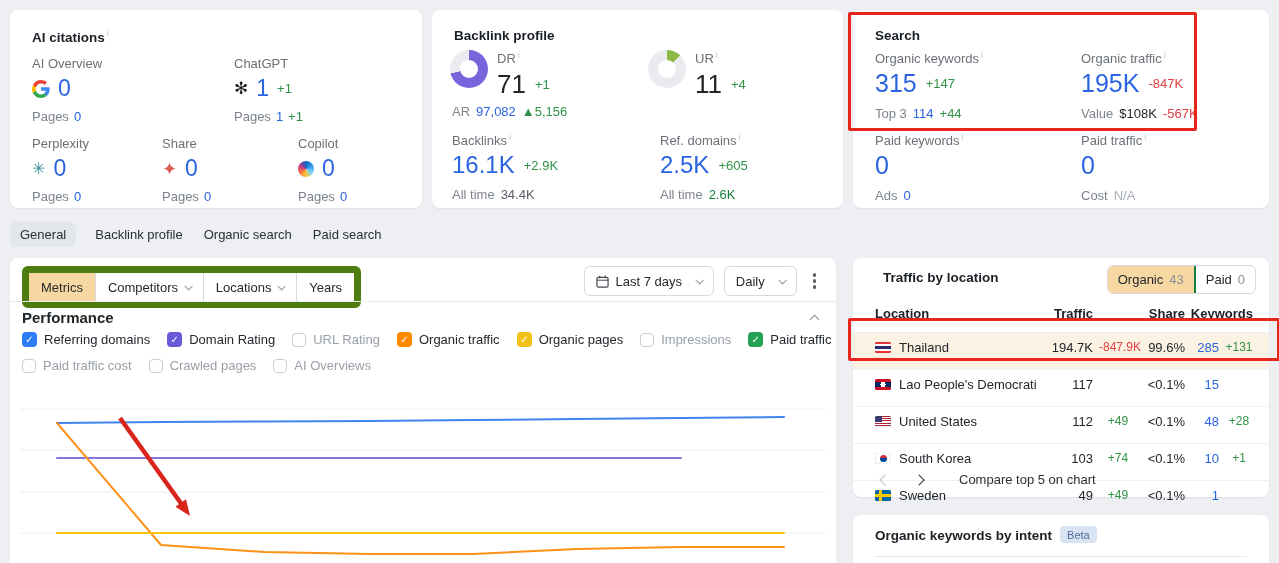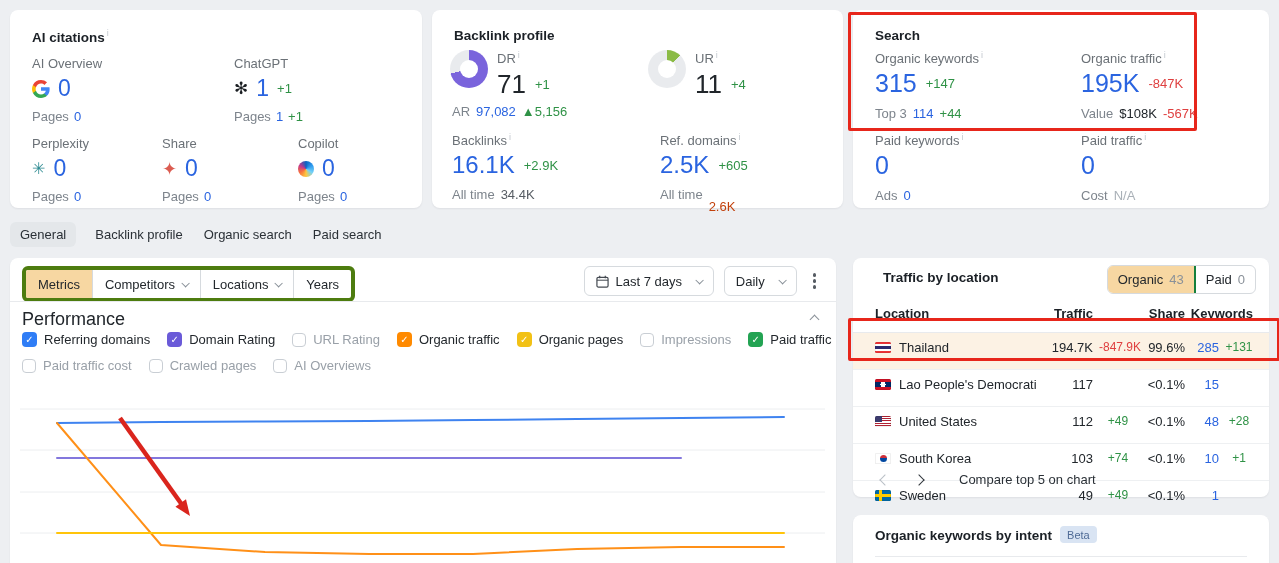--- a/index.html
+++ b/index.html
@@ -33,21 +33,21 @@
   .m-big{font-size:26px;}
   .m-mid{font-size:24px;}
   .m-chg{font-size:13px;}
   .m-subrow{margin-top:10px;font-size:13px;display:flex;gap:6px;}
   .dr-wrap{display:flex;gap:9px;align-items:flex-start;}
   
   .tabs{position:absolute;left:10px;top:221px;display:flex;gap:17px;align-items:center;height:26px;}
   .tab{color:#2a3036;font-size:13px;padding:5px 2px;cursor:default;}
   .tab.active{background:#e4e7ea;border-radius:6px;padding:5px 10px;}
   
-  .seg{position:absolute;left:12px;top:8px;display:flex;border:4px solid #4d7c0f;border-radius:6px;
+  .seg{position:absolute;left:12px;top:8px;display:flex;border:7px solid #4d7c0f;border-radius:6px;
        overflow:hidden;height:28px;align-items:stretch;background:#fff;}
   .seg .it{display:flex;align-items:center;padding:0 12px;border-left:1px solid #d6dade;color:#23282d;}
   .seg .it:first-child{border-left:none;}
   .seg .it.sel{background:#f7d7a2;}
   .car{display:inline-block;border:solid #868e96;border-width:0 1.4px 1.4px 0;padding:2.4px;
        transform:rotate(45deg) translateY(-1px);margin-left:7px;}
   .rctrl{position:absolute;right:14px;top:8px;display:flex;gap:10px;align-items:center;}
   .btn{display:flex;align-items:center;border:1px solid #d6dade;border-radius:6px;height:28px;
        padding:0 11px;background:#fff;color:#23282d;gap:7px;}
   .kebab{display:flex;flex-direction:column;gap:2.5px;padding:4px 6px;}
@@ -221,21 +221,21 @@
   </div>
 
   <div class="m-block" style="left:228px;top:122px;">
     <div class="m-label"><span>Ref. domains</span><sup class="i">i</sup></div>
     <div class="m-valrow">
         <span class="m-mid blue">2.5K</span>
         <span class="m-chg pos">+605</span>
       </div>
     <div class="m-subrow">
         <span class="sub">All time</span>
-        <span style="color:#c2410c;margin-top:12px;">2.6K</span>
+        <span style="color:#15803d;">2.6K</span>
       </div>
   </div>
 </div>
 
 <div class="card" style="left:853px;top:10px;width:416px;height:198px;">
   <div class="ctitle">Search</div>
 
   <div class="m-block" style="left:22px;top:40px;">
     <div class="m-label"><span>Organic keywords</span><sup class="i">i</sup></div>
     <div class="m-valrow">
@@ -324,21 +324,21 @@
       </span>
     <span class="kebab">
         <i></i>
         <i></i>
         <i></i>
       </span>
   </div>
 
   <div class="hr" style="top:43px;"></div>
 
-  <div style="position:absolute;left:12px;top:51px;font-weight:normal;font-size:18px;">Performance</div>
+  <div style="position:absolute;left:12px;top:51px;font-weight:bold;font-size:15px;">Performance</div>
   <span class="chev-up" style="position:absolute;right:18px;top:58px;"></span>
 
   <div class="cbrow" style="top:74px;">
     <span class="cbi">
         <span class="cb" style="background-color: rgb(47, 125, 246);">✓</span>
         <span class="on-l">Referring domains</span>
       </span>
     <span class="cbi">
         <span class="cb" style="background-color: rgb(106, 90, 216);">✓</span>
         <span class="on-l">Domain Rating</span>

